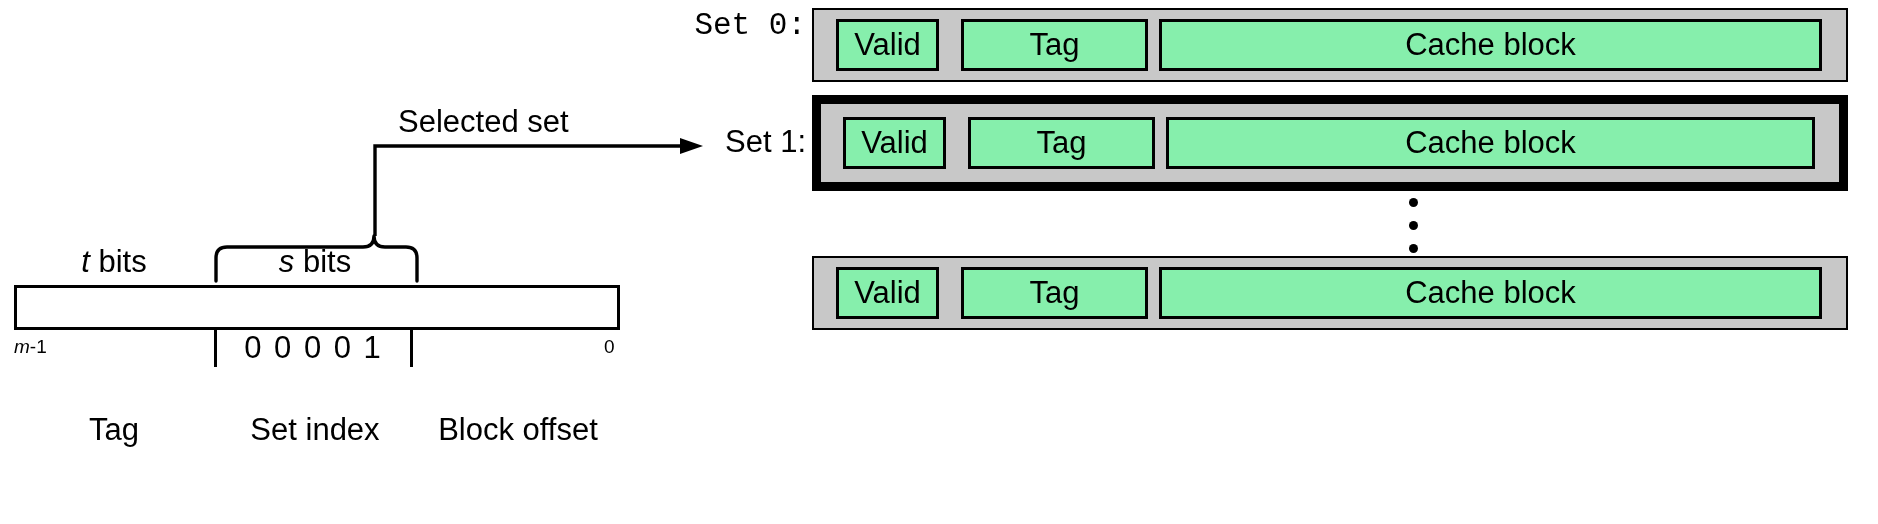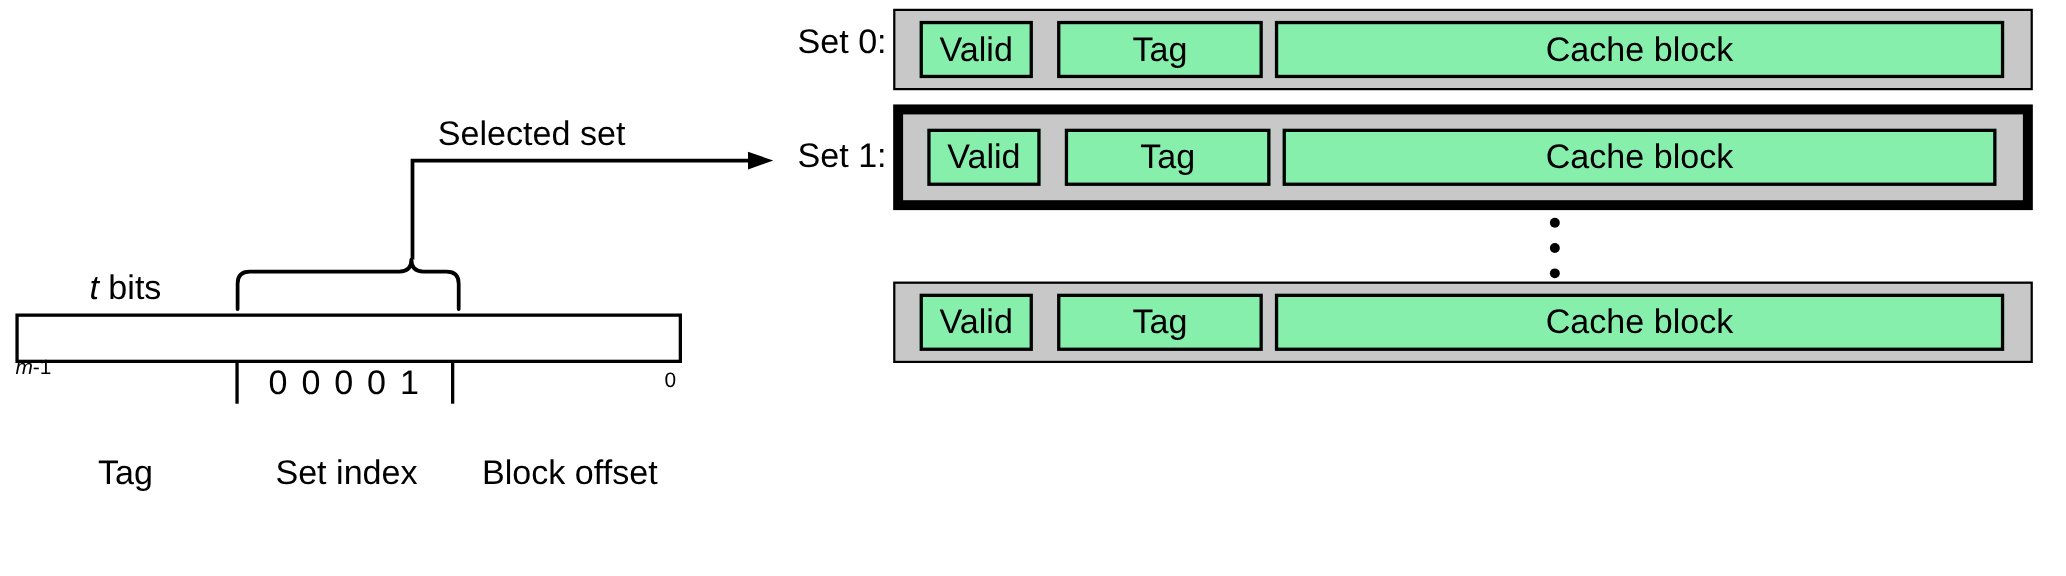--- a/index.html
+++ b/index.html
@@ -164,39 +164,40 @@
     </g>
 
     <g fill="none" stroke="#000" stroke-width="3.4">
       <path d="M 375 236 L 375 146 L 680 146"></path>
     </g>
     <polygon points="680,138 703,146 680,154" fill="#000"></polygon>
   </svg>
 
   <div class="bits-label" style="left:14px; top:244px; width:200px;"><i>t</i><span> bits</span></div>
 
+  <div class="bits-label" style="left:217px; top:244px; width:196px;"><i>s</i><span> bits</span></div>
 
 
   <div id="address-bar">
     <div class="addr-field" id="field-tag"></div>
     <div class="addr-field" id="field-set">0 0  0 0 1</div>
     <div class="addr-field" id="field-offset"></div>
   </div>
 
-  <div class="endmarker" style="left:14px; top:324px;"><i>m</i><span>-1</span></div>
+  <div class="endmarker" style="left:14px; top:336px;"><i>m</i><span>-1</span></div>
 
   <div class="endmarker" style="left:604px; top:336px;">0</div>
 
   <div class="field-caption" style="left:14px; width:200px;">Tag</div>
   <div class="field-caption" style="left:416px; width:204px;">Block offset</div>
   <div class="field-caption" style="left:217px; width:196px;">Set index</div>
 
   <div id="selected-set-label">Selected set</div>
 
-  <div class="set-label" style="top:20px;">
+  <div class="set-label" style="top:8px;font-family:Liberation Mono, monospace;">
     <span>Set 0</span><i></i><span>:</span>
   </div>
   <div class="set-row plain" style="top:8px;">
     <div class="cell cell-valid">Valid</div>
     <div class="cell cell-tag">Tag</div>
     <div class="cell cell-block">Cache block</div>
   </div>
 
   <div class="set-label" style="top:124px;">
     <span>Set 1</span><i></i><span>:</span>

